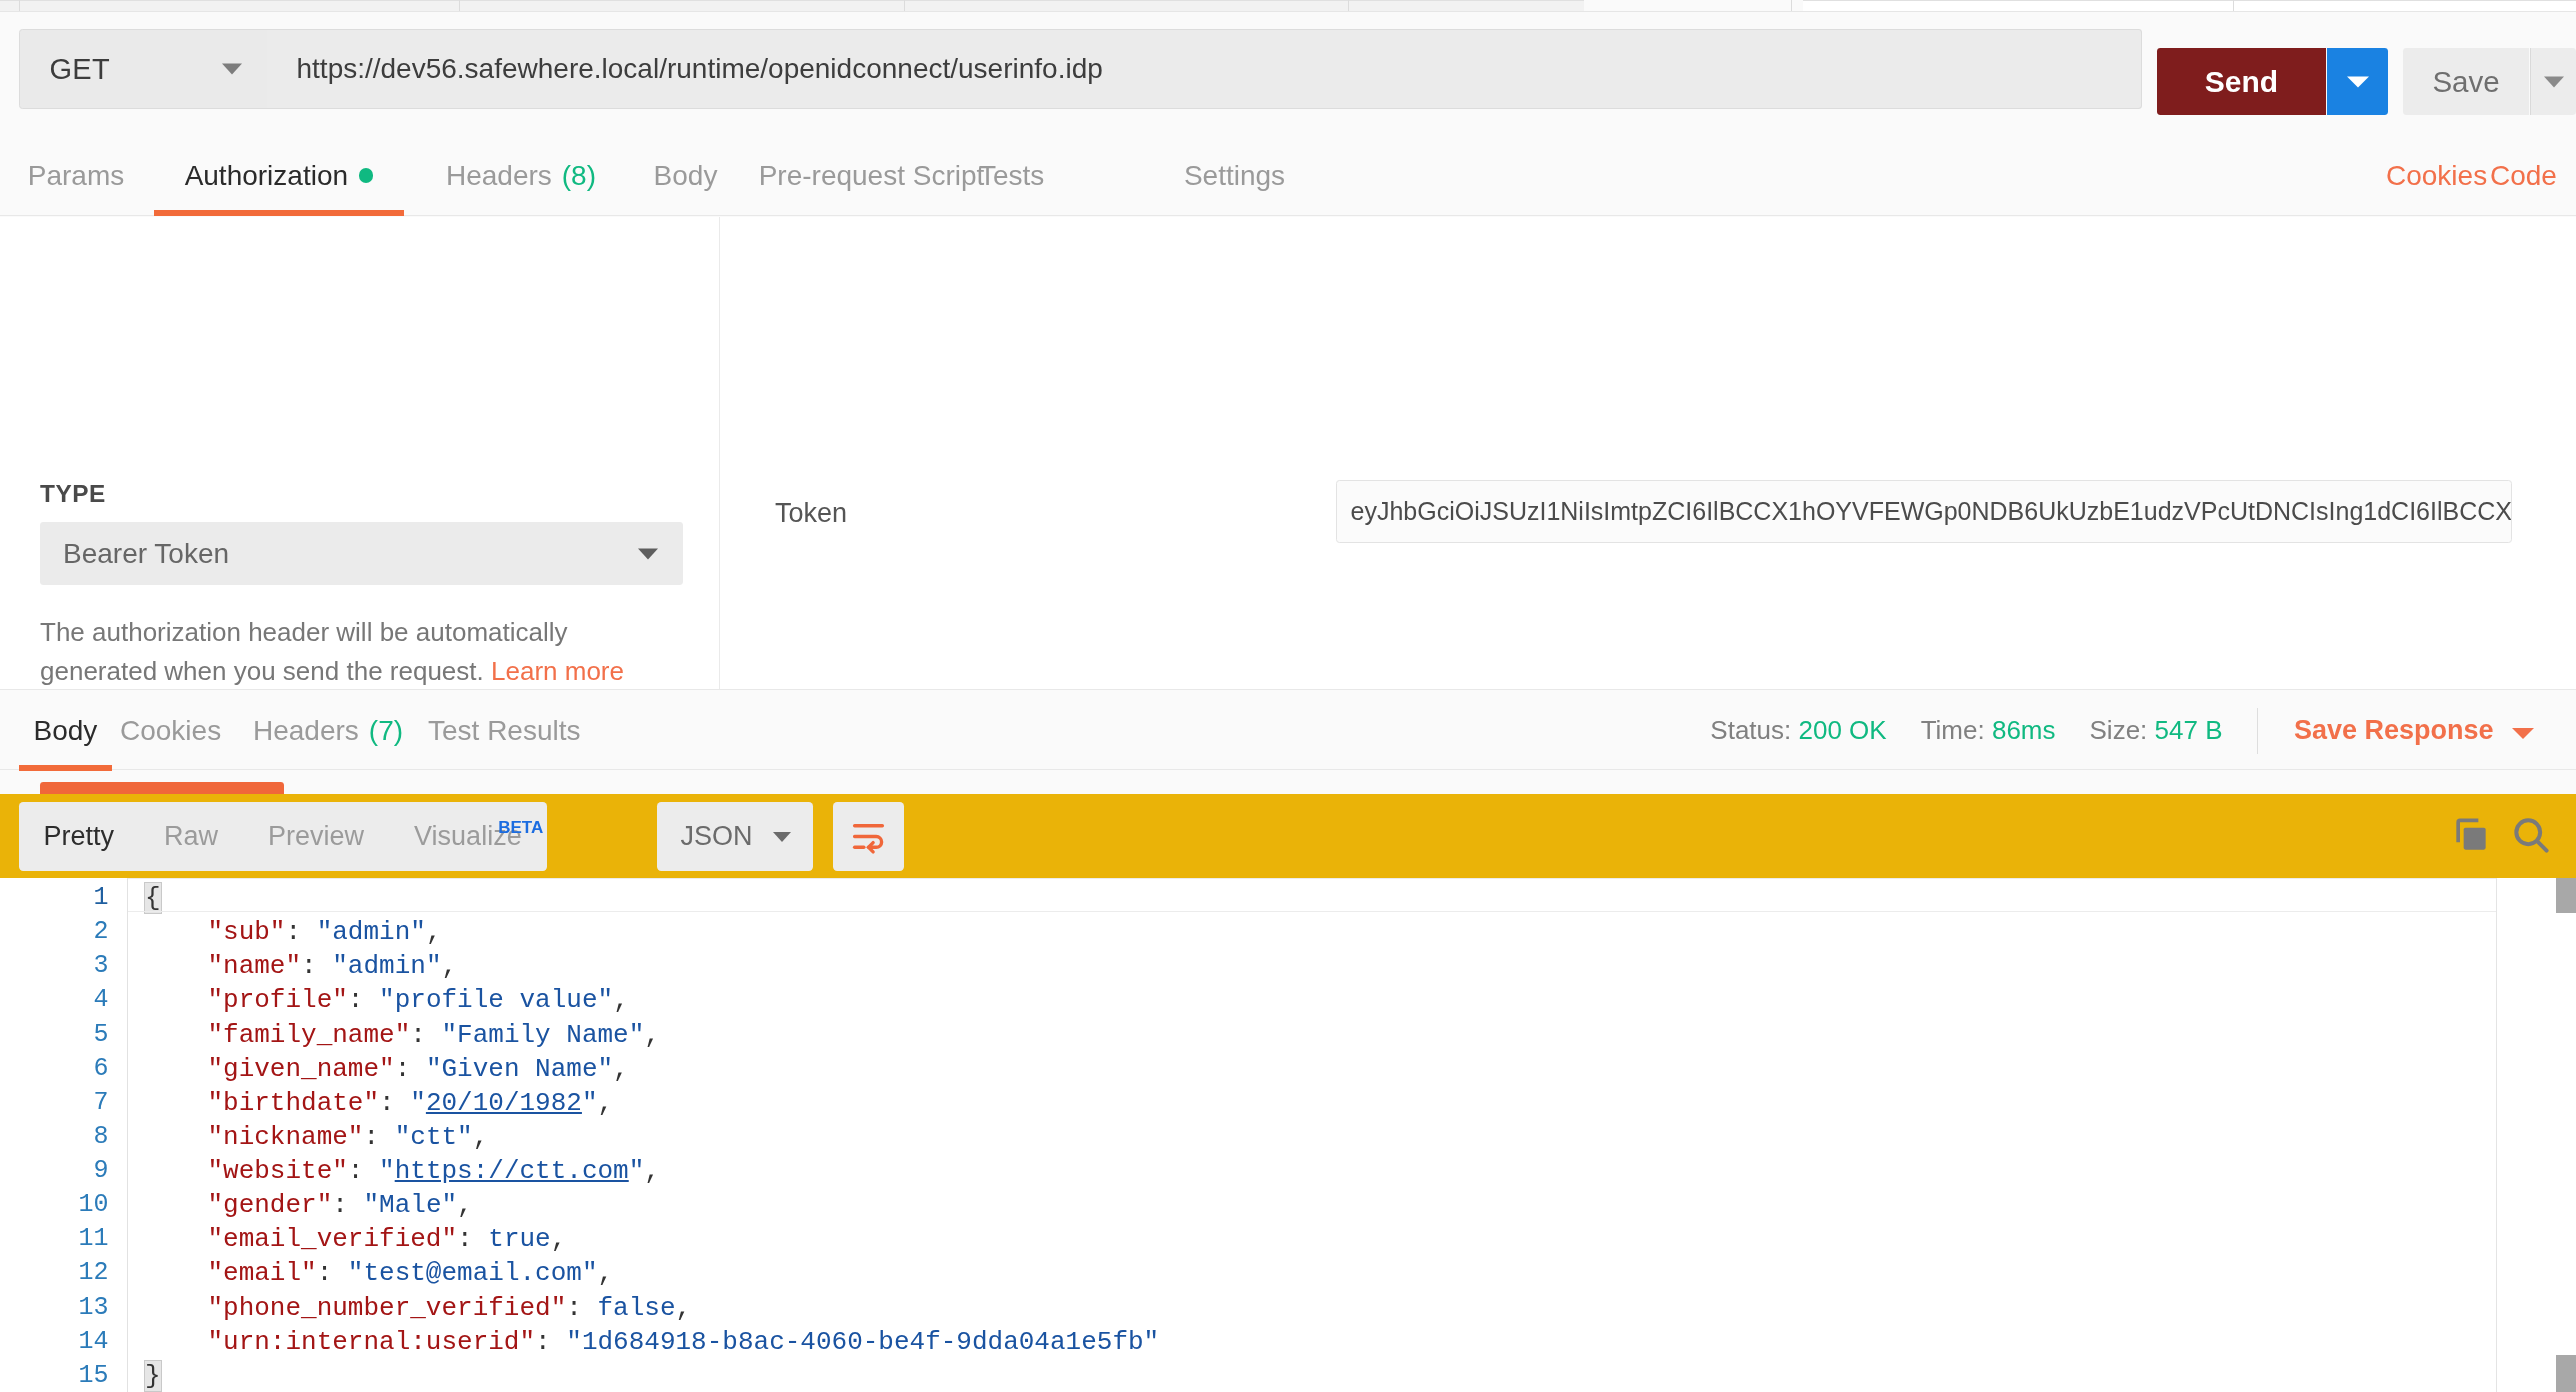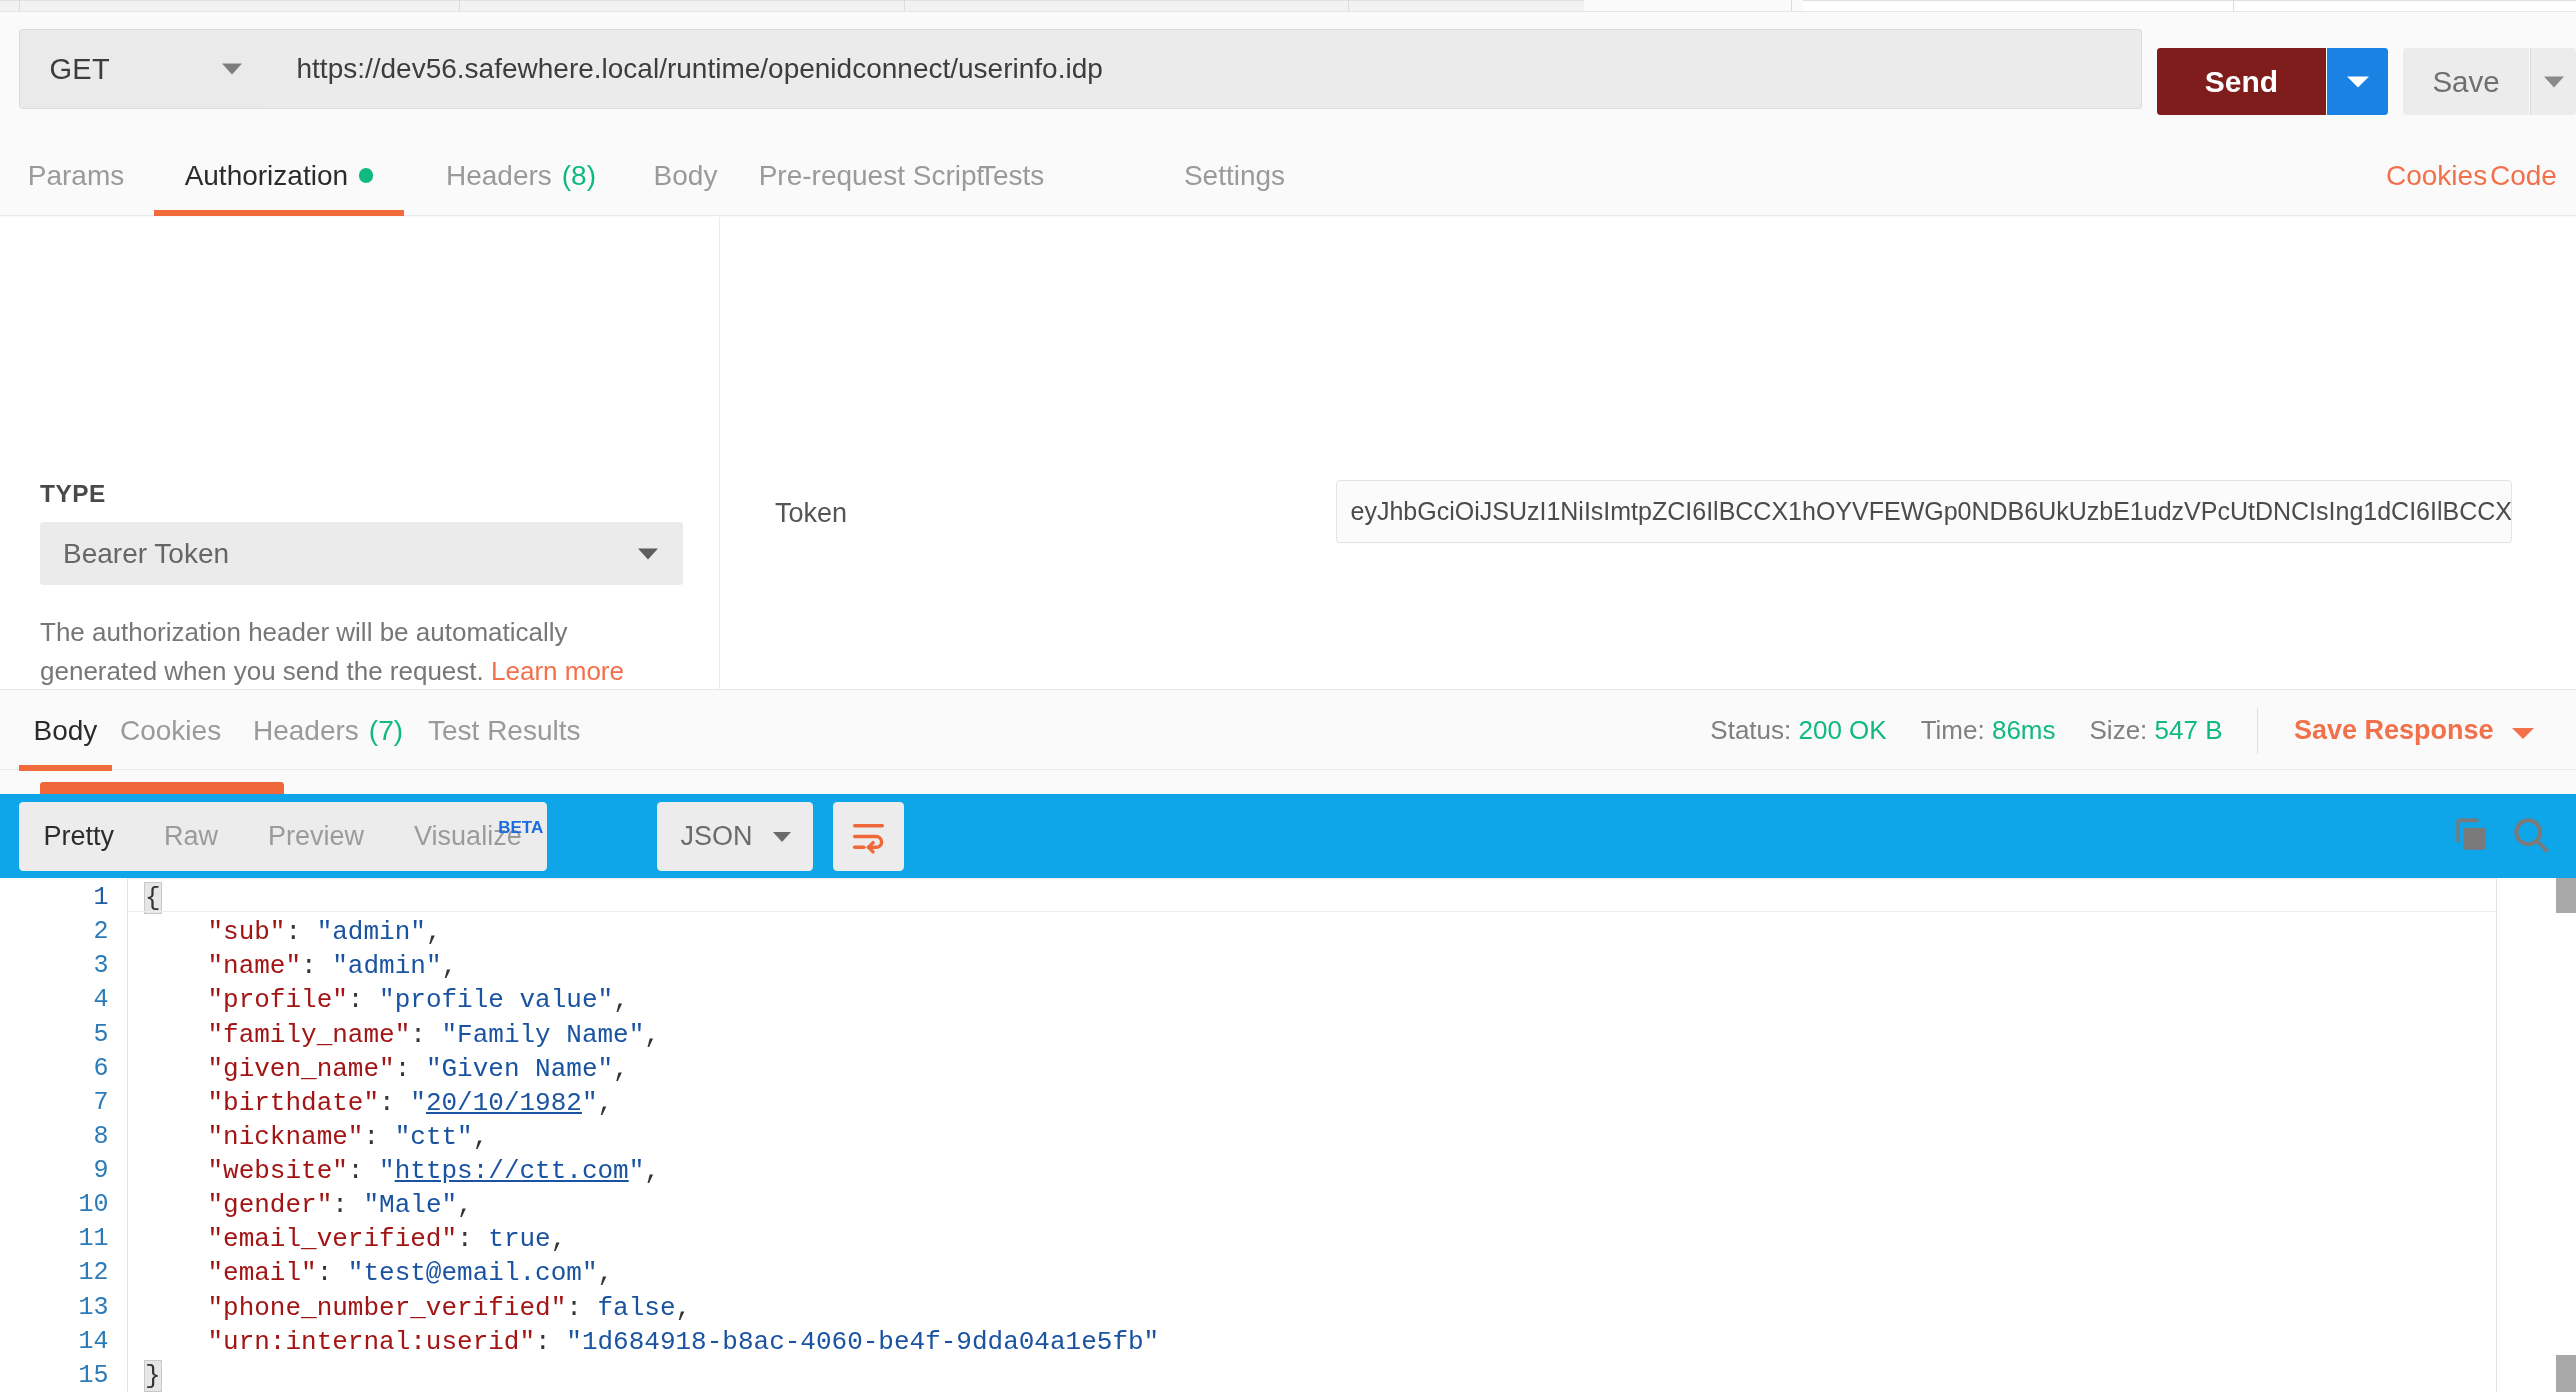--- a/index.html
+++ b/index.html
@@ -177,21 +177,21 @@
   }
   #sr-caret {
     margin-left: 18.5px; width: 0; height: 0; display: inline-block;
     border-left: 11px solid transparent; border-right: 11px solid transparent;
     border-top: 11.8px solid #f2704a;
   }
 
   
   #fmtbar {
     position: absolute; top: 794px; left: 0; width: 2576px; height: 84px;
-    background: #0ea5e9;
+    background: #eab308;
   }
   #fmt-group {
     position: absolute; left: 18.5px; top: 8.4px; height: 69px;
     background: #ececec; border-radius: 4.2px; display: flex; align-items: center;
   }
   .fmt { font-size: 27px; color: #9b9b9b; padding: 0 25px; cursor: pointer;
          position: relative; white-space: nowrap; }
   .fmt.active { color: #2d2d2d; }
   #beta-badge {
     position: absolute; top: -3.4px; right: 3.4px; font-size: 17px;

